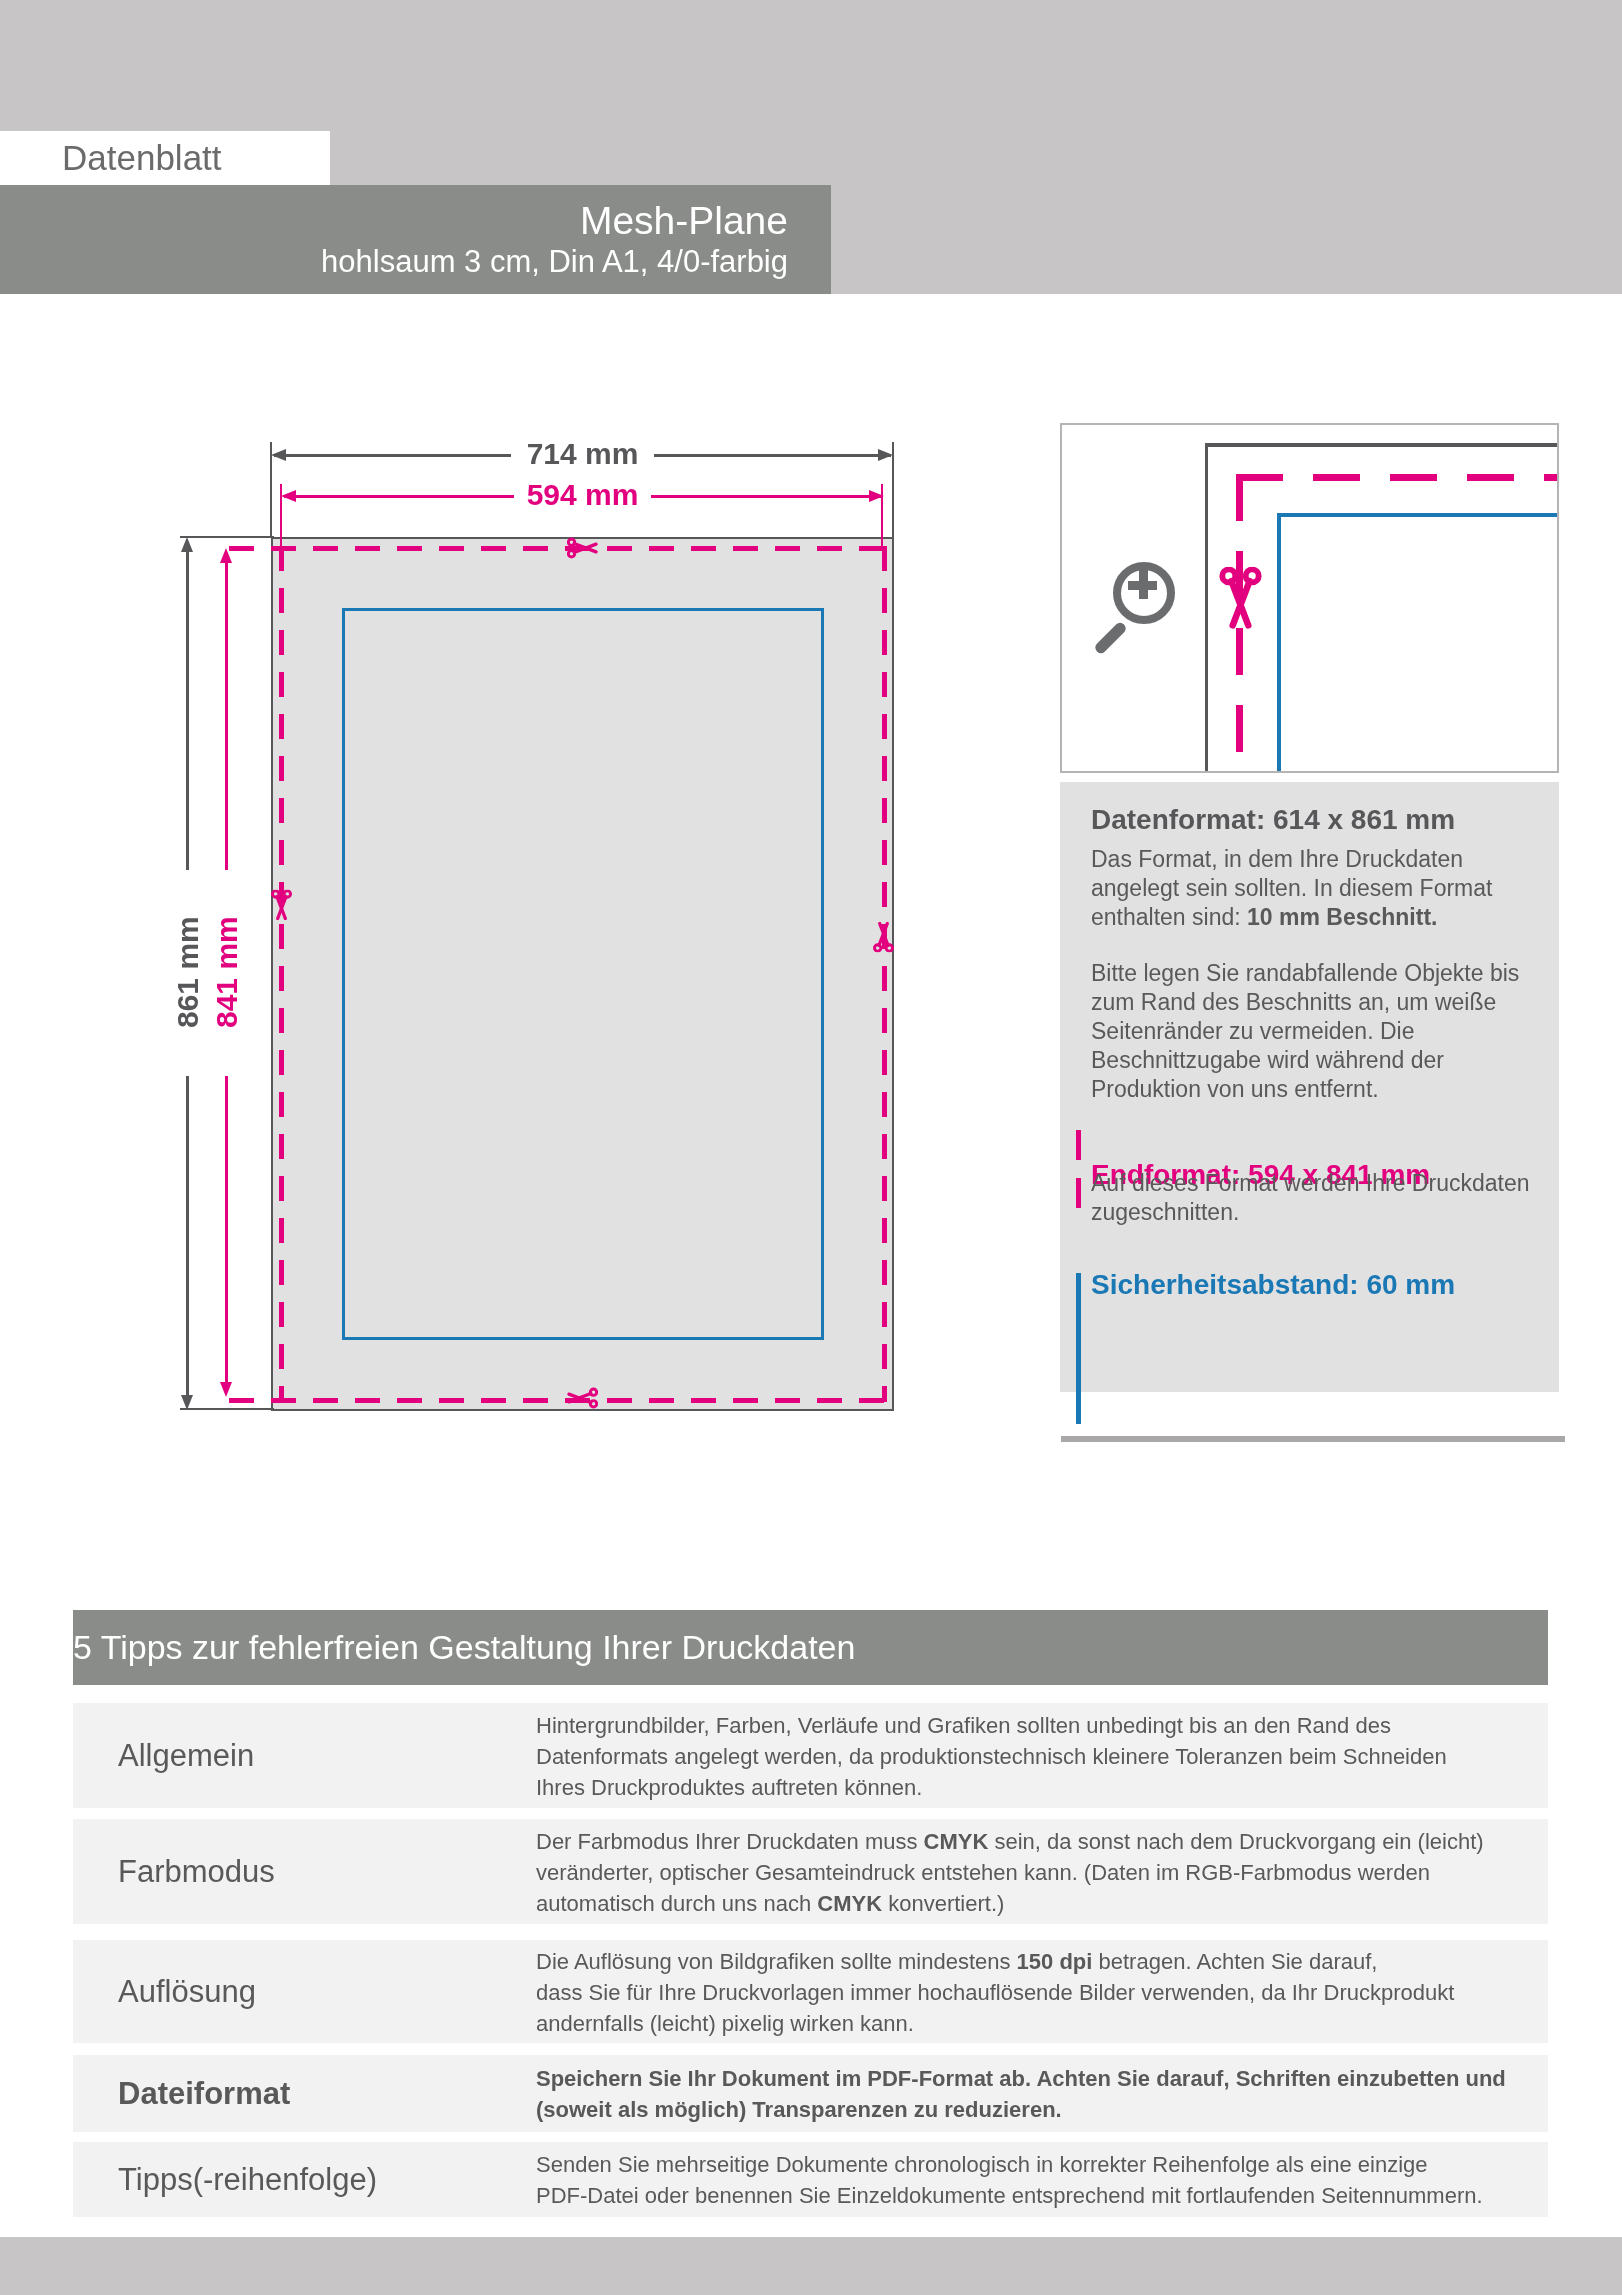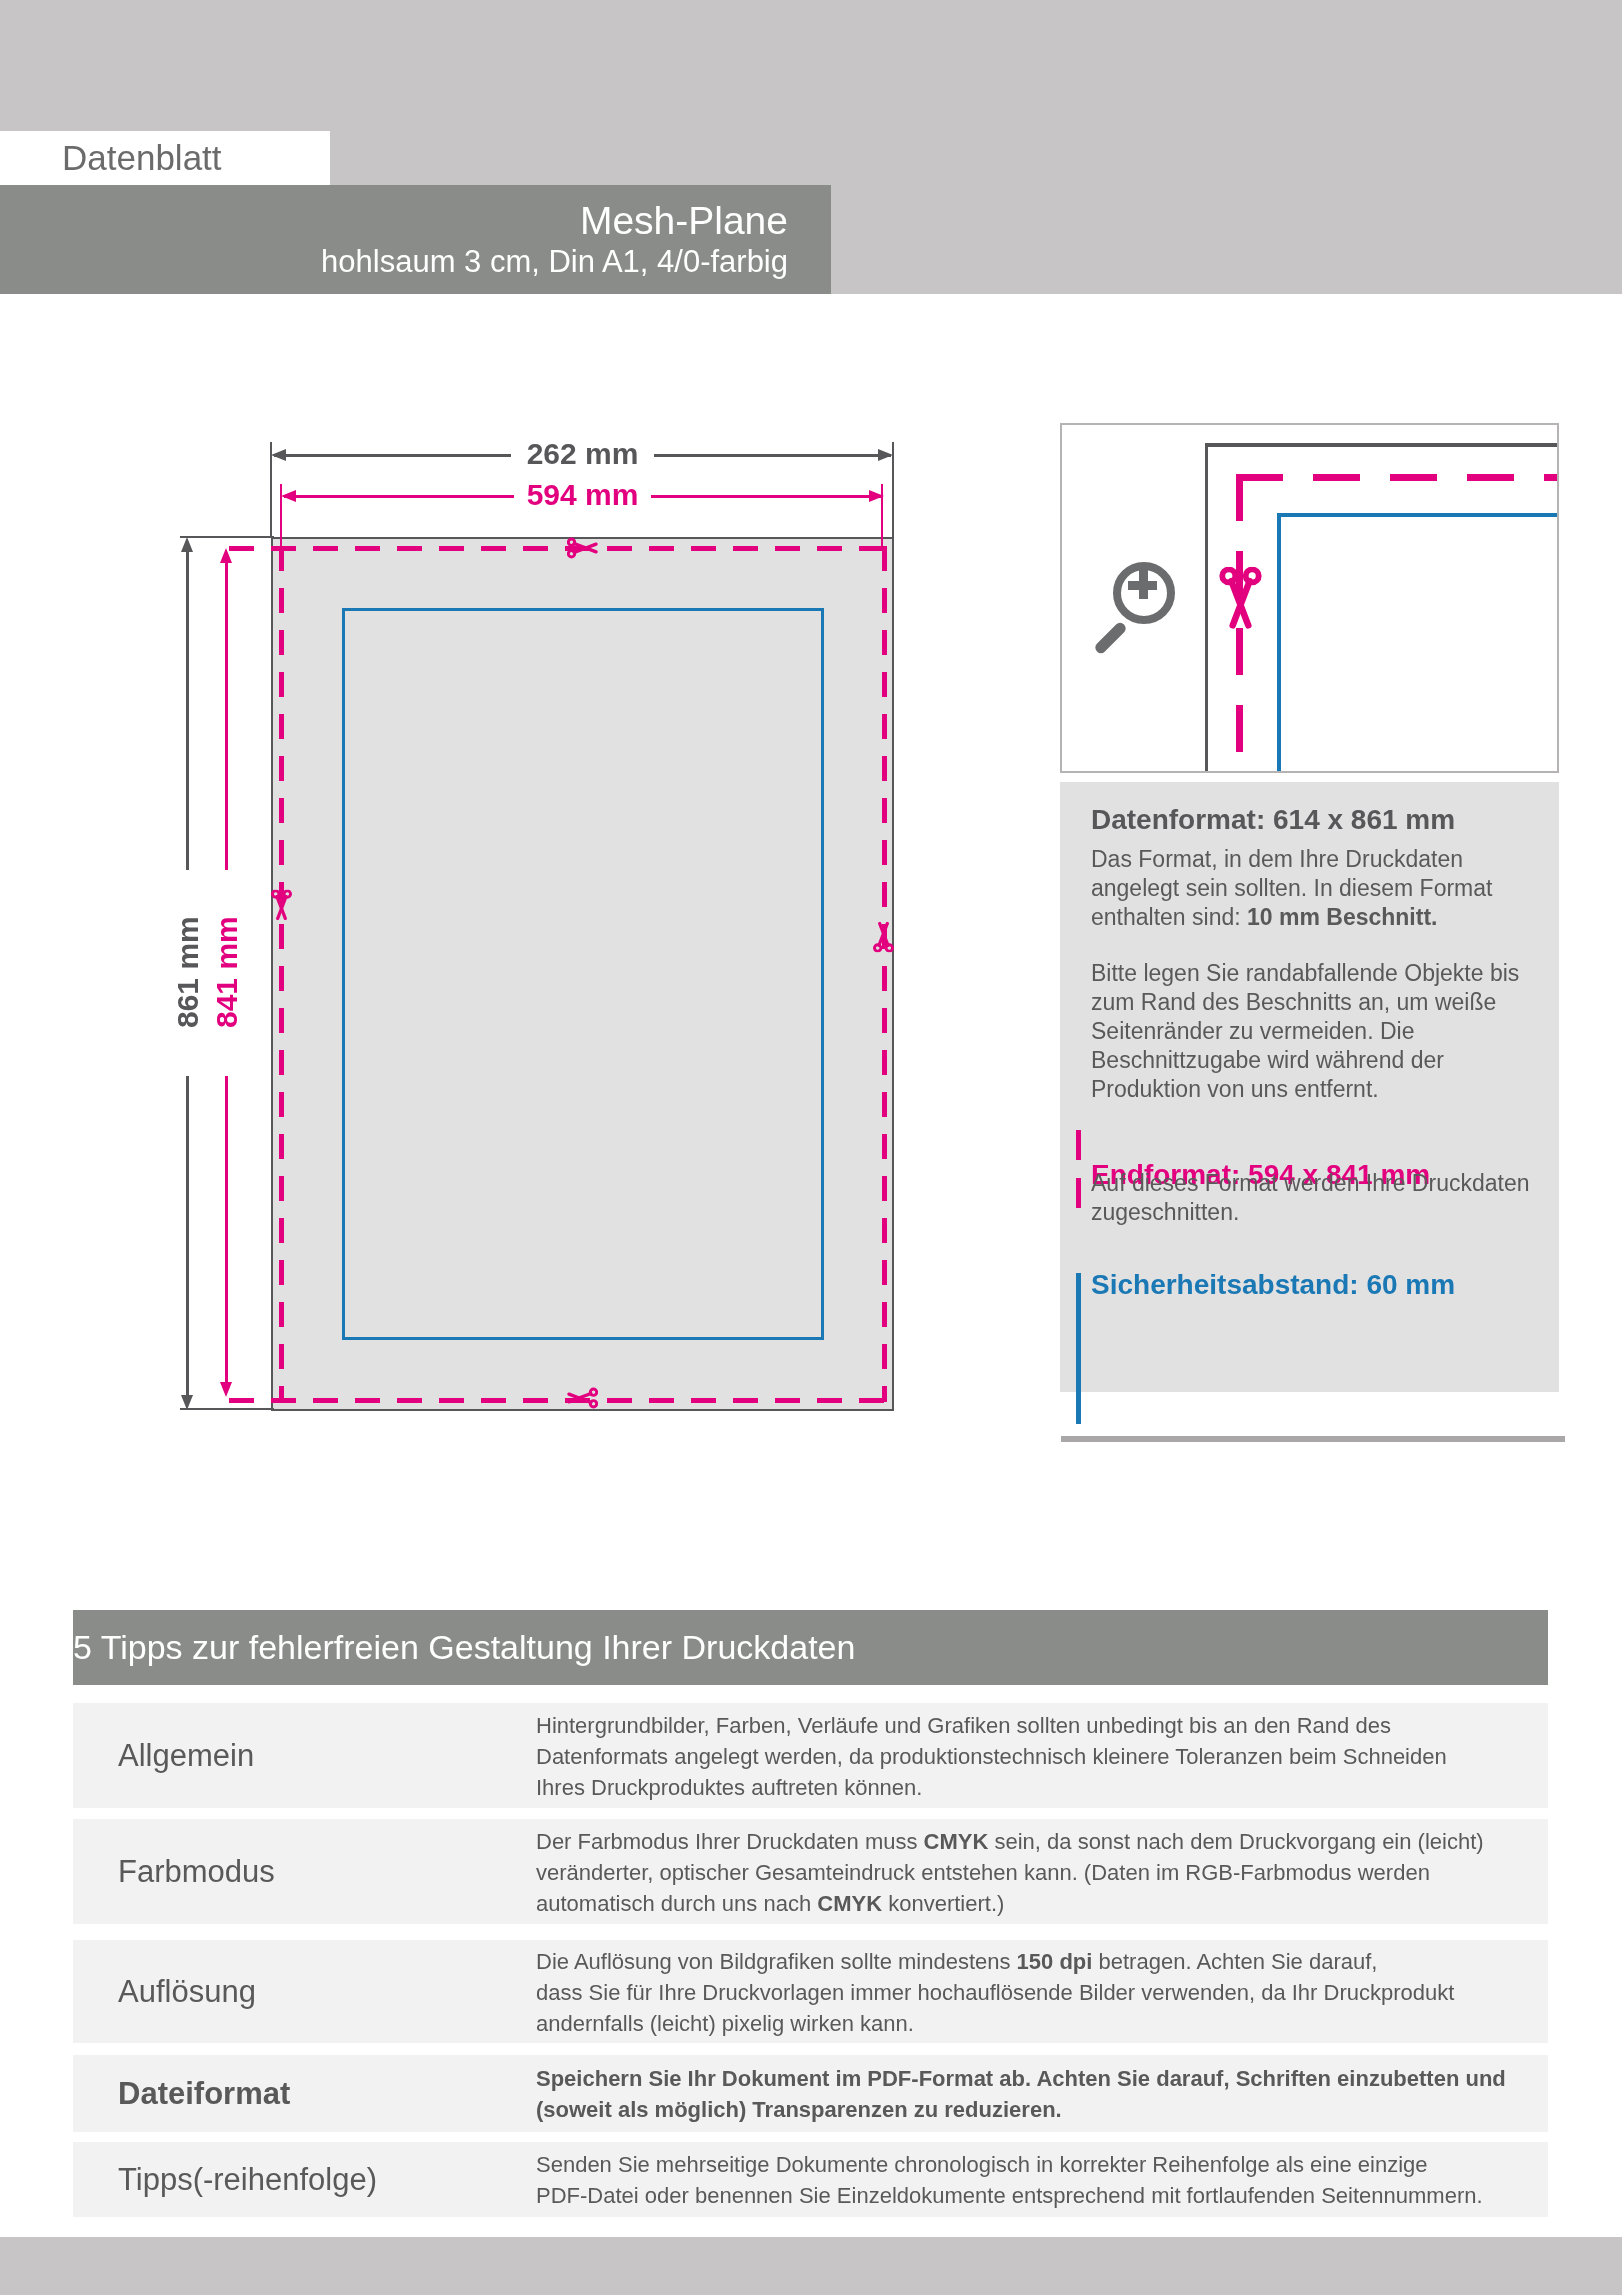--- a/index.html
+++ b/index.html
@@ -120,21 +120,21 @@
 
   <div class="abs mag-ext-v" style="left:280px;top:484px;height:62px;"></div>
   <div class="abs mag-ext-v" style="left:881px;top:484px;height:62px;"></div>
 
   <div class="abs blue-rect"></div>
 
   <div class="abs dimline-h" style="left:274px;top:454px;width:237px;"></div>
   <div class="abs dimline-h" style="left:654px;top:454px;width:237px;"></div>
   <div class="abs arr left" style="left:271px;top:449px;"></div>
   <div class="abs arr right" style="left:878px;top:449px;"></div>
-  <div class="abs dimlabel" style="left:517px;top:437px;width:131px;">262 mm</div>
+  <div class="abs dimlabel" style="left:517px;top:437px;width:131px;">714 mm</div>
 
   <div class="abs dimline-h m" style="left:284px;top:495px;width:230px;"></div>
   <div class="abs dimline-h m" style="left:651px;top:495px;width:230px;"></div>
   <div class="abs arr m left" style="left:281px;top:490px;"></div>
   <div class="abs arr m right" style="left:869px;top:490px;"></div>
   <div class="abs dimlabel m" style="left:517px;top:478px;width:131px;">594 mm</div>
 
   <div class="abs dimline-v" style="left:186px;top:548px;height:322px;"></div>
   <div class="abs dimline-v" style="left:186px;top:1076px;height:324px;"></div>
   <div class="abs arr up" style="left:181px;top:537px;"></div>

